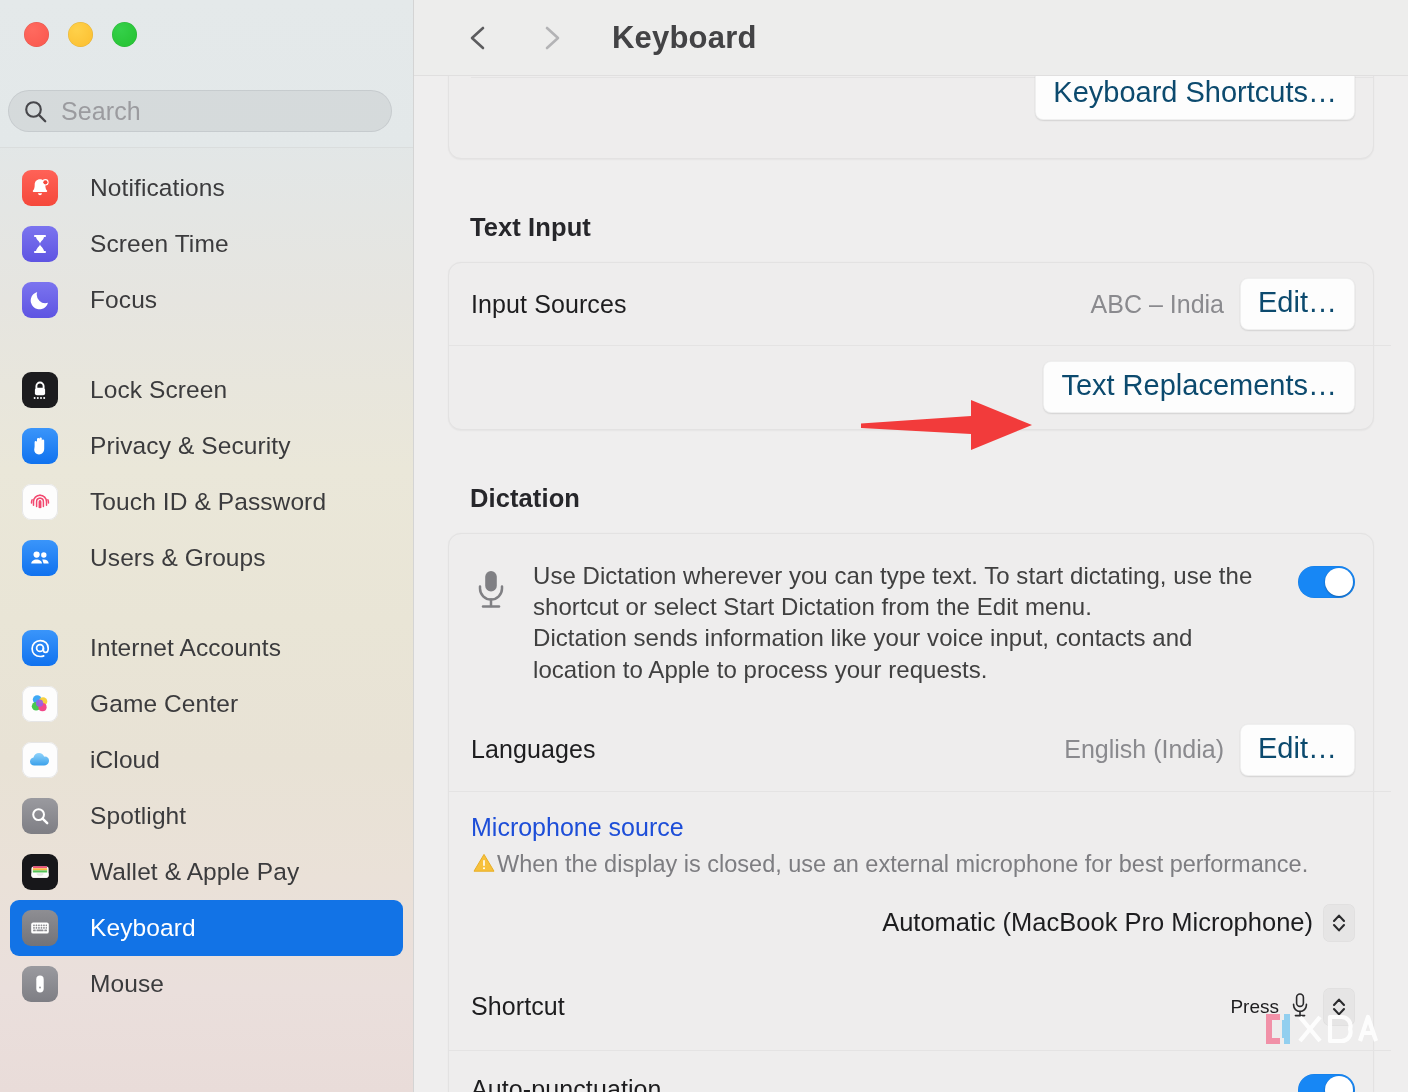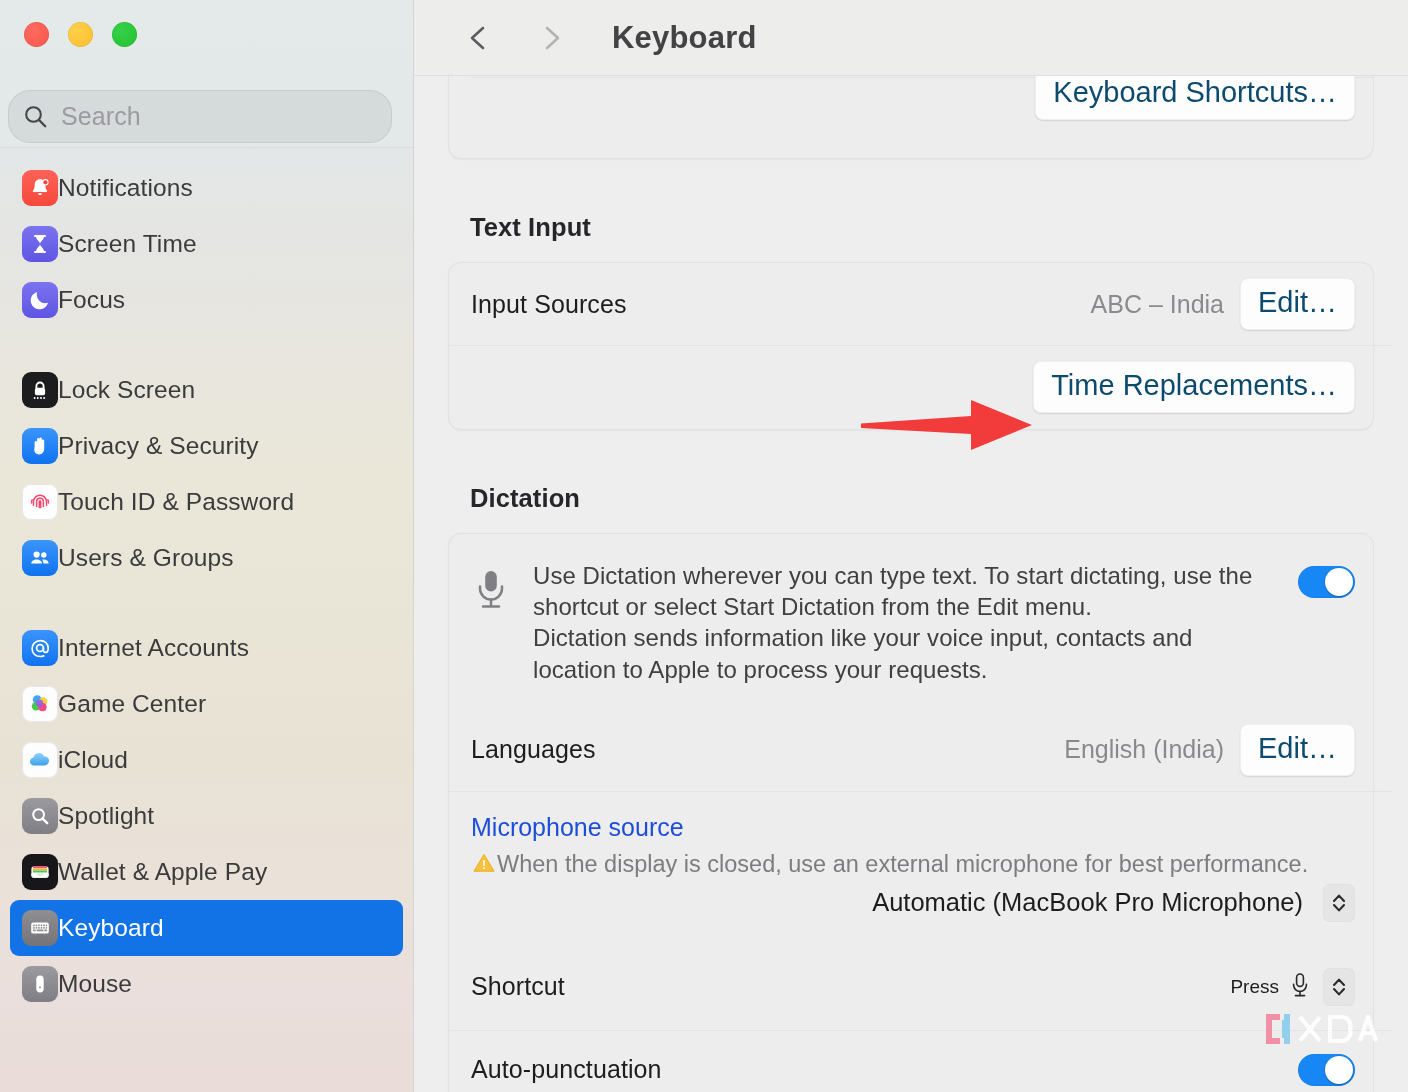--- a/index.html
+++ b/index.html
@@ -43,42 +43,42 @@
     position: absolute; left: 24px; top: 22px;
     display: flex; gap: 19px; align-items: center;
   }
   .light { width: 25px; height: 25px; border-radius: 50%; }
   .light.red    { background: radial-gradient(circle at 35% 30%, #ff6a5f, #f9564c); box-shadow: inset 0 0 0 .5px rgba(0,0,0,.10); }
   .light.yellow { background: radial-gradient(circle at 35% 30%, #ffd14a, #fbbd2e); box-shadow: inset 0 0 0 .5px rgba(0,0,0,.10); }
   .light.green  { background: radial-gradient(circle at 35% 30%, #35d04a, #23c12f); box-shadow: inset 0 0 0 .5px rgba(0,0,0,.10); }
 
   .search-wrap {
     position: absolute; left: 8px; top: 90px;
-    width: 384px; height: 53px;
+    width: 384px; height: 42px;
     background: rgba(120,125,130,.13);
     border: 1px solid rgba(120,125,130,.16);
     border-radius: 22px;
     display: flex; align-items: center;
     padding-left: 14px; gap: 13px;
   }
   .search-icon { width: 25px; height: 25px; flex: 0 0 25px; display: block; }
   .search-text {
     font-size: 25px; color: #9b9b9f; letter-spacing: .1px;
   }
 
   .sidebar-scroll { padding-top: 12px; }
   .s-group { padding: 0 10px; }
   .s-gap { height: 34px; }
 
   .s-item {
     height: 56px;
     display: flex; align-items: center;
     padding: 0 12px;
     border-radius: 9px;
-    gap: 0;
+    gap: 32px;
   }
   .s-item.selected { background: #1273e6; }
   .s-item .s-label {
     font-size: 24.5px; color: #3b3b3d; letter-spacing: .1px;
     white-space: nowrap;
   }
   .s-item.selected .s-label { color: #fff; }
 
   .s-ico {
     width: 36px; height: 36px; flex: 0 0 36px;
@@ -237,21 +237,21 @@
     content: ""; position: absolute; left: 0; right: -18px; top: 0;
     height: 1px; background: #e4e3e3;
   }
   .mic-src-title { font-size: 25px; color: #1d4ed8; }
   .mic-warn {
     display: flex; align-items: center; margin-top: 8px;
   }
   .mic-warn-text { font-size: 23.5px; color: #7d7d81; }
   .mic-src-select {
     display: flex; align-items: center; justify-content: flex-end;
-    gap: 20px; margin-top: 4px;
+    gap: 10px; margin-top: 24px;
   }
   .sel-value { font-size: 25.5px; color: #1d1d1f; }
   .stepper {
     width: 32px; height: 38px; border-radius: 7px;
     background: #e6e5e5;
     display: flex; align-items: center; justify-content: center;
     box-shadow: inset 0 0 0 .5px rgba(0,0,0,.04);
   }
 
   .shortcut-row { min-height: 86px; }
@@ -523,21 +523,21 @@
       <h2 class="sec-title">Text Input</h2>
 
       <section class="card">
         <div class="row">
           <span class="row-label">Input Sources</span>
           <span class="spacer"></span>
           <span class="row-value">ABC – India</span>
           <button class="btn">Edit…</button>
         </div>
         <div class="row ti-row2">
-          <button class="btn">Time Replacements…</button>
+          <button class="btn">Text Replacements…</button>
         </div>
       </section>
 
       <h2 class="sec-title">Dictation</h2>
 
       <section class="card">
 
         <div class="dict-top">
           <span class="mic-ico">
             <svg width="40" height="46" viewBox="0 0 40 46">

